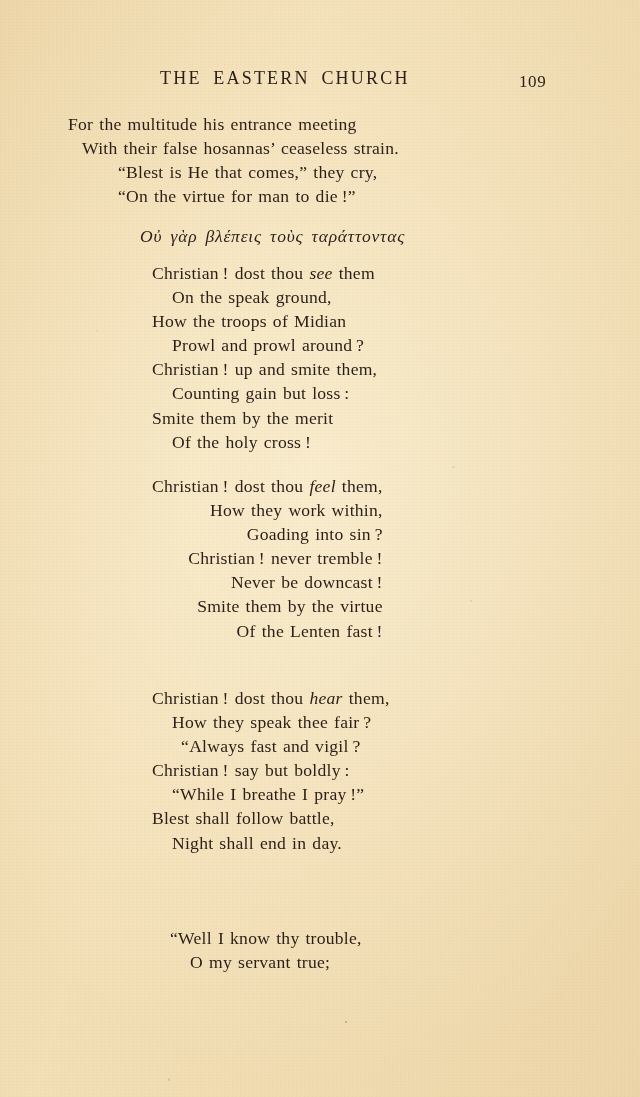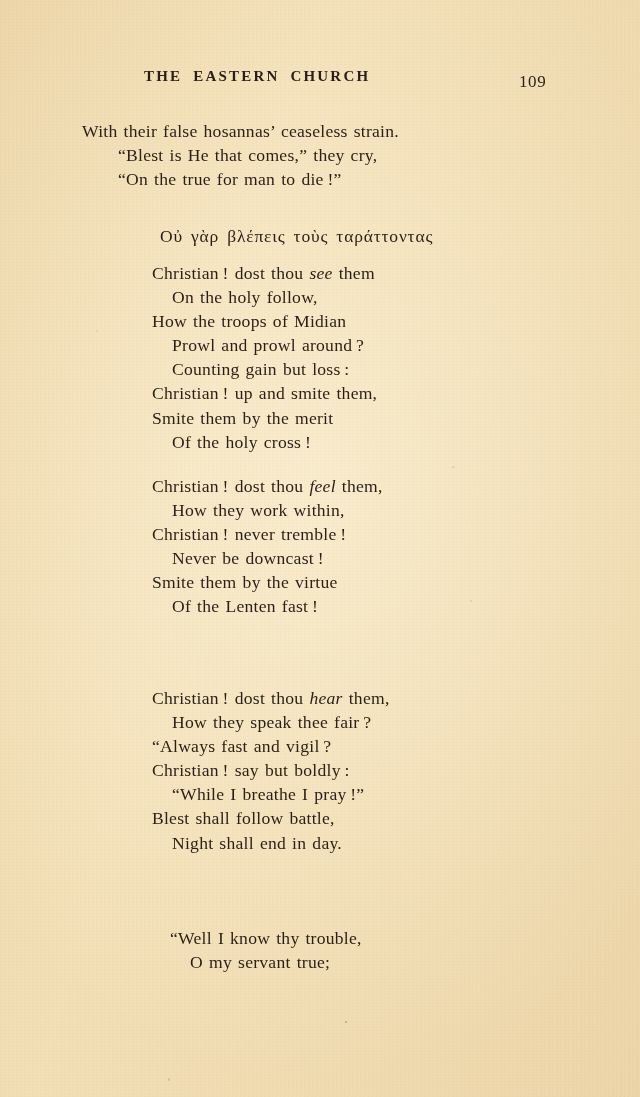--- a/index.html
+++ b/index.html
@@ -51,24 +51,24 @@
   
   .runhead {
     position: absolute;
     top: 68px;
     left: 0;
     width: 640px;
     height: 26px;
   }
   .runhead-title {
     position: absolute;
-    left: 144px;
+    left: 160px;
     top: 0;
-    font-weight: bold;
-    font-size: 15px;
+    font-weight: normal;
+    font-size: 18px;
     letter-spacing: 2.2px;
     word-spacing: 5px;
     white-space: nowrap;
   }
   .runhead-folio {
     position: absolute;
     left: 519px;
     top: 4px;
     font-size: 17px;
     letter-spacing: 0.6px;
@@ -93,27 +93,27 @@
   .verse em {
     font-style: italic;
   }
 
   #stanza-opening { left: 68px; top: 112px; }
   #greek-epigraph {
     position: absolute;
     left: 140px;
     top: 226px;
     font-size: 17.5px;
+    font-style: italic;
     letter-spacing: 0.8px;
     word-spacing: 3px;
     white-space: nowrap;
-    margin-left: 20px;
   }
   #stanza-1 { left: 152px; top: 261px; }
-  #stanza-2 { left: 152px; top: 474px; }
+  #stanza-2 { left: 152px; top: 474px; text-align: right; }
   #stanza-3 { left: 152px; top: 686px; }
   #stanza-4 { left: 170px; top: 898px; margin-top: 28px; }
 </style>
 </head>
 <body>
 
 <div class="paper"></div>
 <div class="grain"></div>
 
 <div class="speck" style="left:345px; top:1021px; width:2px; height:2px;"></div>
@@ -123,51 +123,53 @@
 <div class="speck" style="left:96px; top:330px; width:2px; height:2px; opacity:.3;"></div>
 
 <div class="page">
 
   <div class="runhead">
     <div class="runhead-title">THE EASTERN CHURCH</div>
     <div class="runhead-folio">109</div>
   </div>
 
   <div class="verse" id="stanza-opening">
-    <span class="ln" style="padding-left:14px;margin-top:7px;">With their false hosannas’ ceaseless strain.</span>
+    <span class="ln i1">For the multitude his entrance meeting</span>
+    <span class="ln" style="padding-left:14px;">With their false hosannas’ ceaseless strain.</span>
     <span class="ln i4">“Blest is He that comes,” they cry,</span>
-    <span class="ln i4">“On the true for man to die !”</span>
+    <span class="ln i4">“On the virtue for man to die !”</span>
   </div>
 
   <div id="greek-epigraph">Οὐ  γὰρ  βλέπεις  τοὺς  ταράττοντας</div>
 
   <div class="verse" id="stanza-1">
     <span class="ln i1"><span>Christian !  dost thou </span><em>see</em><span> them</span></span>
-    <span class="ln i2">On the holy follow,</span>
+    <span class="ln i2">On the speak ground,</span>
     <span class="ln i1">How the troops of Midian</span>
     <span class="ln i2">Prowl and prowl around ?</span>
+    <span class="ln i1">Christian !  up and smite them,</span>
     <span class="ln i2">Counting gain but loss :</span>
-    <span class="ln i1">Christian !  up and smite them,</span>
     <span class="ln i1">Smite them by the merit</span>
     <span class="ln i2">Of the holy cross !</span>
   </div>
 
   <div class="verse" id="stanza-2">
     <span class="ln i1"><span>Christian !  dost thou </span><em>feel</em><span> them,</span></span>
     <span class="ln i2">How they work within,</span>
+    <span class="ln i2">Goading into sin ?</span>
     <span class="ln i1">Christian !  never tremble !</span>
     <span class="ln i2">Never be downcast !</span>
     <span class="ln i1">Smite them by the virtue</span>
     <span class="ln i2">Of the Lenten fast !</span>
   </div>
 
   <div class="verse" id="stanza-3">
     <span class="ln i1"><span>Christian ! dost thou </span><em>hear</em><span> them,</span></span>
     <span class="ln i2">How they speak thee fair ?</span>
-    <span class="ln" style="padding-left:-2px;">“Always fast and vigil ?</span>
+    <span class="ln" style="padding-left:-2px;text-align:center;">“Always fast and vigil ?</span>
     <span class="ln i1">Christian !  say but boldly :</span>
     <span class="ln i2">“While I breathe I pray !”</span>
     <span class="ln i1">Blest shall follow battle,</span>
     <span class="ln i2">Night shall end in day.</span>
   </div>
 
   <div class="verse" id="stanza-4">
     <span class="ln i1">“Well I know thy trouble,</span>
     <span class="ln i2">O my servant true;</span>
   </div>

